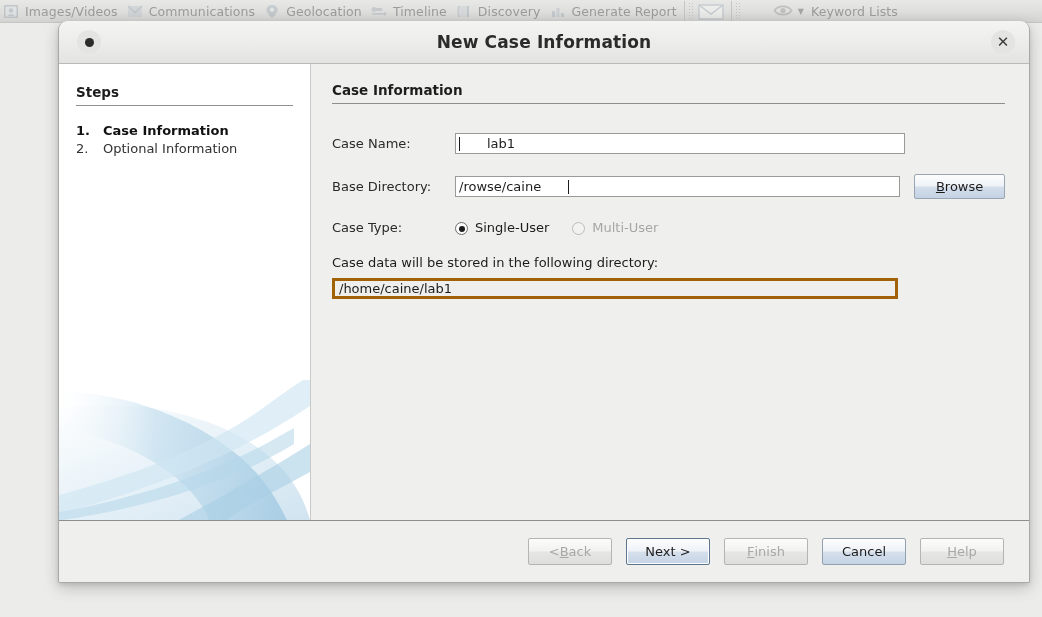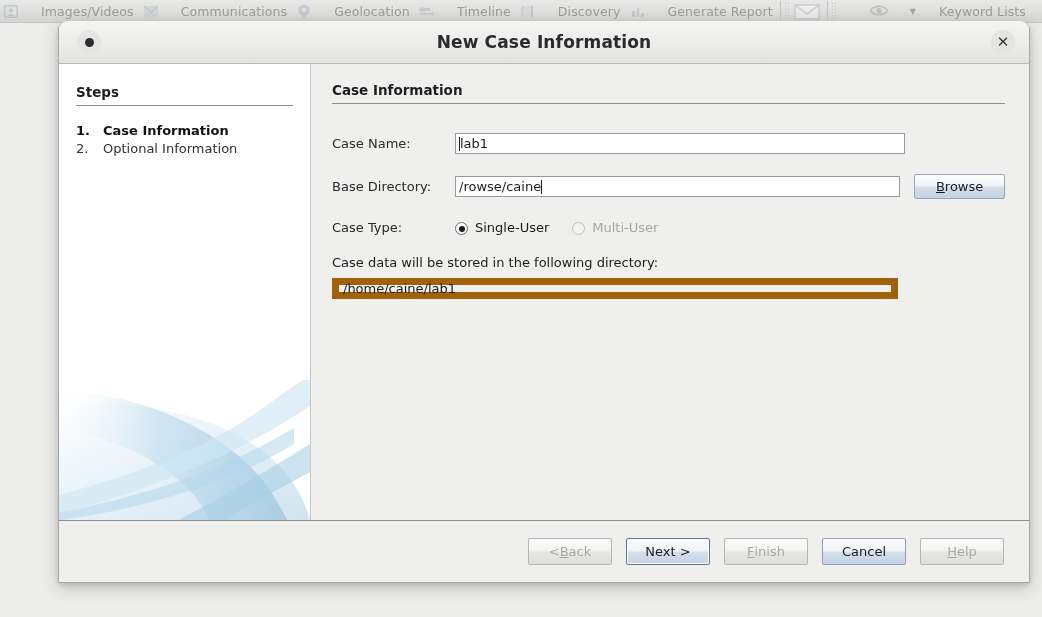--- a/index.html
+++ b/index.html
@@ -24,21 +24,21 @@
     border-bottom: 1px solid #c6c6c4;
     display: flex;
     align-items: center;
     overflow: hidden;
   }
   .tb-item {
     display: flex;
     align-items: center;
     height: 22px;
     padding: 0 6px 0 2px;
-    gap: 21px;
+    gap: 5px;
     flex: none;
   }
   .tb-label {
     font-size: 12.5px;
     color: #9b9b9b;
     white-space: nowrap;
     letter-spacing: .1px;
   }
   .tb-ico {
     width: 18px; height: 17px;
@@ -201,20 +201,21 @@
     box-sizing: border-box;
     background: #ffffff;
     border: 1px solid #9a9a98;
     font-size: 13px;
     color: #1c1c1c;
     padding: 0 1px 0 3px;
     display: flex;
     align-items: center;
     font-family: "DejaVu Sans", "Liberation Sans", sans-serif;
     position: relative;
+    gap: 27px;
   }
   .text-input.w-casename { width: 450px; }
   .text-input.w-basedir  { width: 446px; }
   .caret {
     display: inline-block;
     width: 1px;
     height: 14px;
     background: #1c1c1c;
     vertical-align: middle;
   }
@@ -259,21 +260,21 @@
     margin-top: 20px;
     font-size: 13px;
     color: #1c1c1c;
   }
   #store-path {
     margin-top: 8px;
     width: 566px;
     height: 21px;
     box-sizing: border-box;
     background: #efefee;
-    border: 7px solid #a16207;
+    border: 3px solid #a16207;
     font-size: 13px;
     color: #1c1c1c;
     display: flex; align-items: center;
     padding-left: 4px;
   }
 
   
   #footer {
     flex: none;
     height: 62px;

